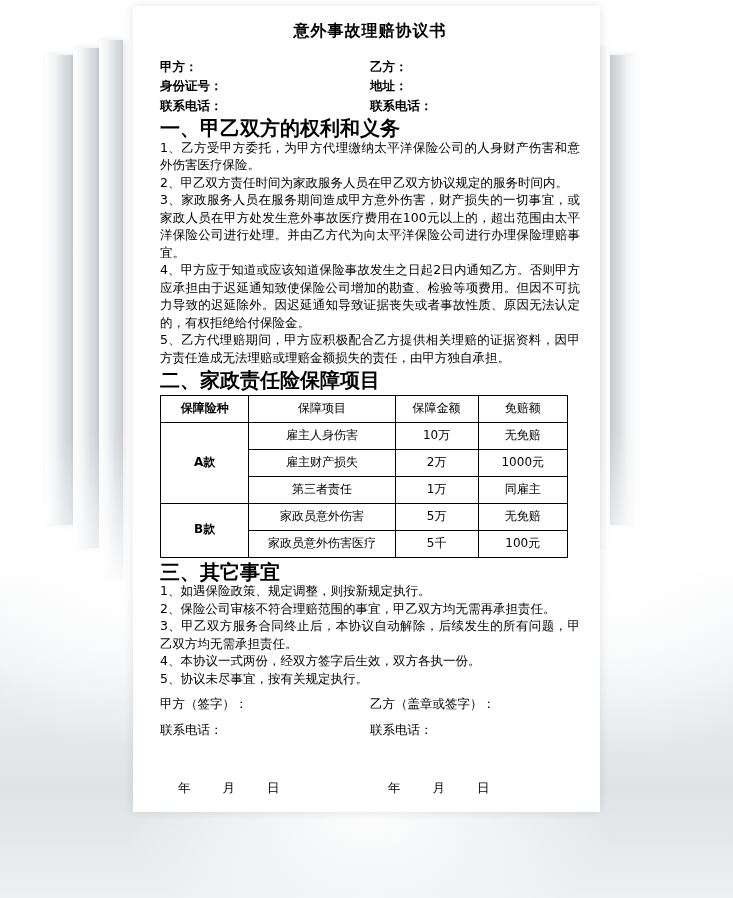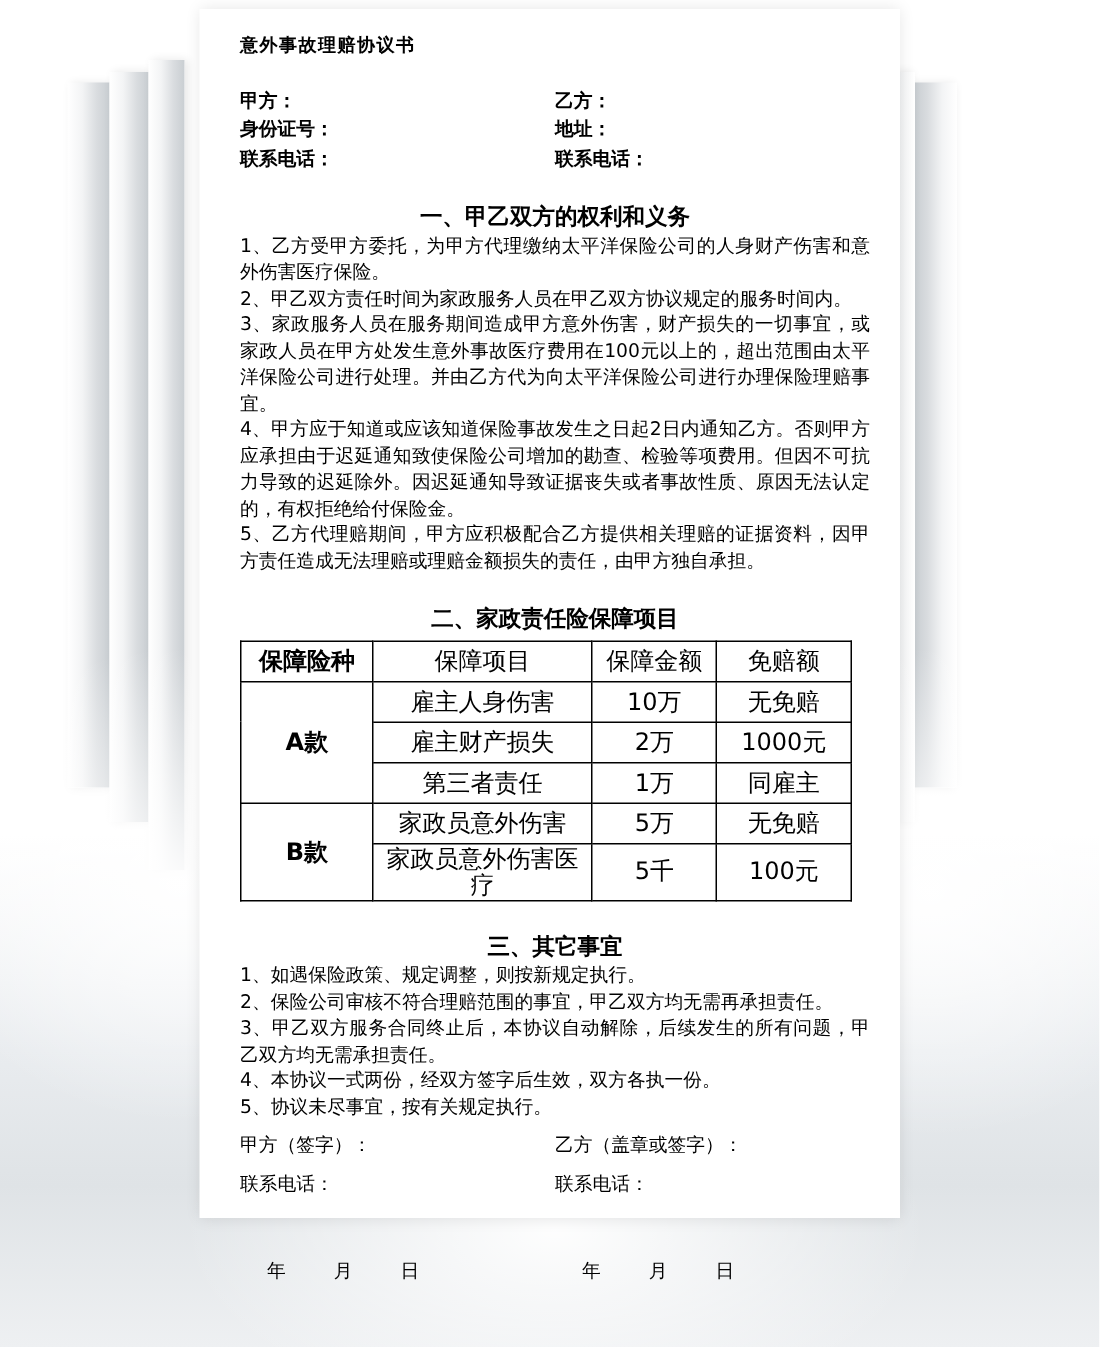--- a/index.html
+++ b/index.html
@@ -55,55 +55,54 @@
     left: 160px;
     top: 22px;
     width: 420px;
     z-index: 10;
     color: #000000;
     font-size: 12.5px;
     line-height: 17.5px;
   }
 
   #doc-title {
-    text-align: left;
+    text-align: center;
     font-weight: bold;
-    font-size: 12px;
+    font-size: 16px;
     letter-spacing: 1px;
     margin-bottom: 18px;
   }
 
   .two-col {
     display: flex;
     margin-bottom: 2px;
   }
   .two-col .col-a { width: 50%; font-weight: bold; }
   .two-col .col-b { width: 50%; font-weight: bold; }
 
   .para {
     text-align: justify;
     margin: 0;
   }
   .para.indent { text-indent: 2em; }
 
   .sec-head {
     font-weight: bold;
-    font-size: 15px;
-    margin-top: 22px;
+    font-size: 20px;
+    margin-top: 6px;
     margin-bottom: 1px;
-    text-align: center;
   }
 
   
   table.cov {
     border-collapse: collapse;
     width: 408px;
     margin-top: 5px;
     margin-bottom: 6px;
-    font-size: 16px;
+    font-size: 12px;
   }
   table.cov td {
     border: 1px solid #000;
     text-align: center;
     height: 24px;
     padding: 1px 2px;
     vertical-align: middle;
   }
   table.cov td.hdr { font-weight: normal; }
   table.cov td.grp { font-weight: bold; width: 88px; }

